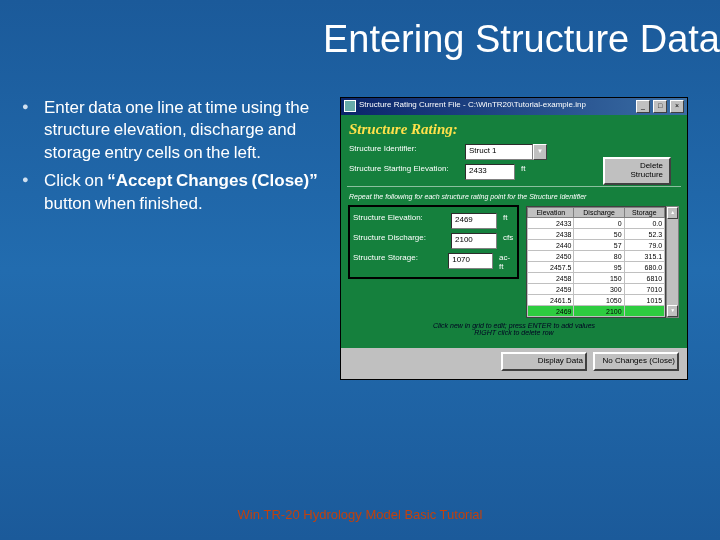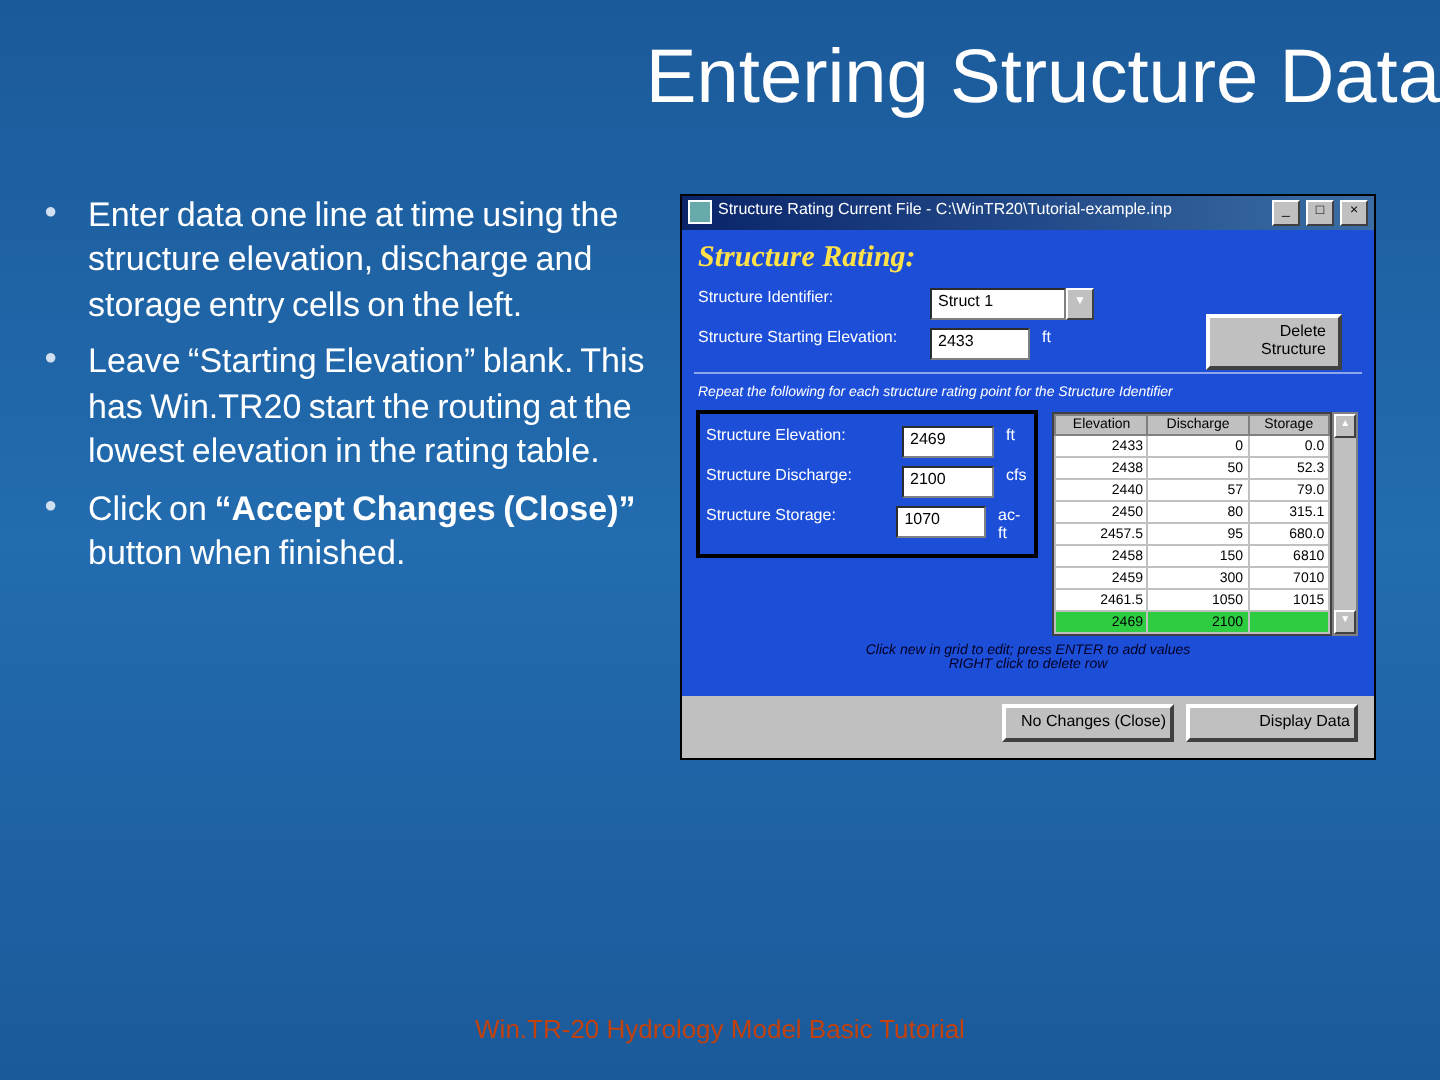--- a/index.html
+++ b/index.html
@@ -50,21 +50,21 @@
  font-size:8px;
  padding:2px 3px;
  display:flex;
  align-items:flex-start;
  gap:3px;
 }
 .titlebar .icon{width:10px;height:10px;background:#6aa;border:1px solid #fff}
 .titlebar .spacer{flex:1}
 .titlebar .wbtn{width:12px;height:11px;background:#c0c0c0;border:1px solid #fff;border-right-color:#404040;border-bottom-color:#404040;font-size:7px;text-align:center;line-height:9px;color:#000}
 .formzone{
- background:#1d4ed8;
+ background:#15803d;
  padding:6px 8px 8px;
  color:#fff;
 }
 .sr-title{
  font-style:italic;
  font-weight:bold;
  font-size:15px;
  color:#ffe14a;
  margin-bottom:6px;
  font-family:"Times New Roman",serif;
@@ -108,21 +108,20 @@
 </style>
 </head>
 <body>
 
 <div class="title">Entering Structure Data</div>
 
 <div class="content">
  <div class="bullets">
   <ul>
    <li>Enter data one line at time using the structure elevation, discharge and storage entry cells on the left.</li>
-   <li>Leave “Starting Elevation” blank.  This has Win.TR20 start the routing at the lowest elevation in the rating table.</li>
    <li>Click on <span class="bold">“Accept Changes (Close)”</span> button when finished.</li>
   </ul>
  </div>
 
  <div class="shot">
   <div class="win">
    <div class="titlebar">
     <span class="icon"></span>
     <span>Structure Rating   Current File - C:\WinTR20\Tutorial-example.inp</span>
     <span class="spacer"></span>
@@ -229,20 +228,20 @@
        <div class="sbtn">▲</div>
        <div class="sbtn">▼</div>
       </div>
      </div>
     </div>
 
     <div class="hint" style="white-space:pre-line">Click new in grid to edit; press ENTER to add values
 RIGHT click to delete row</div>
    </div>
    <div class="footer-btns">
+    <div class="btn3d">Display Data</div>
     <div class="btn3d">No Changes (Close)</div>
-    <div class="btn3d">Display Data</div>
    </div>
   </div>
  </div>
 </div>
 
 <div class="slide-footer">Win.TR-20 Hydrology Model Basic Tutorial</div>
 
 </body></html>

